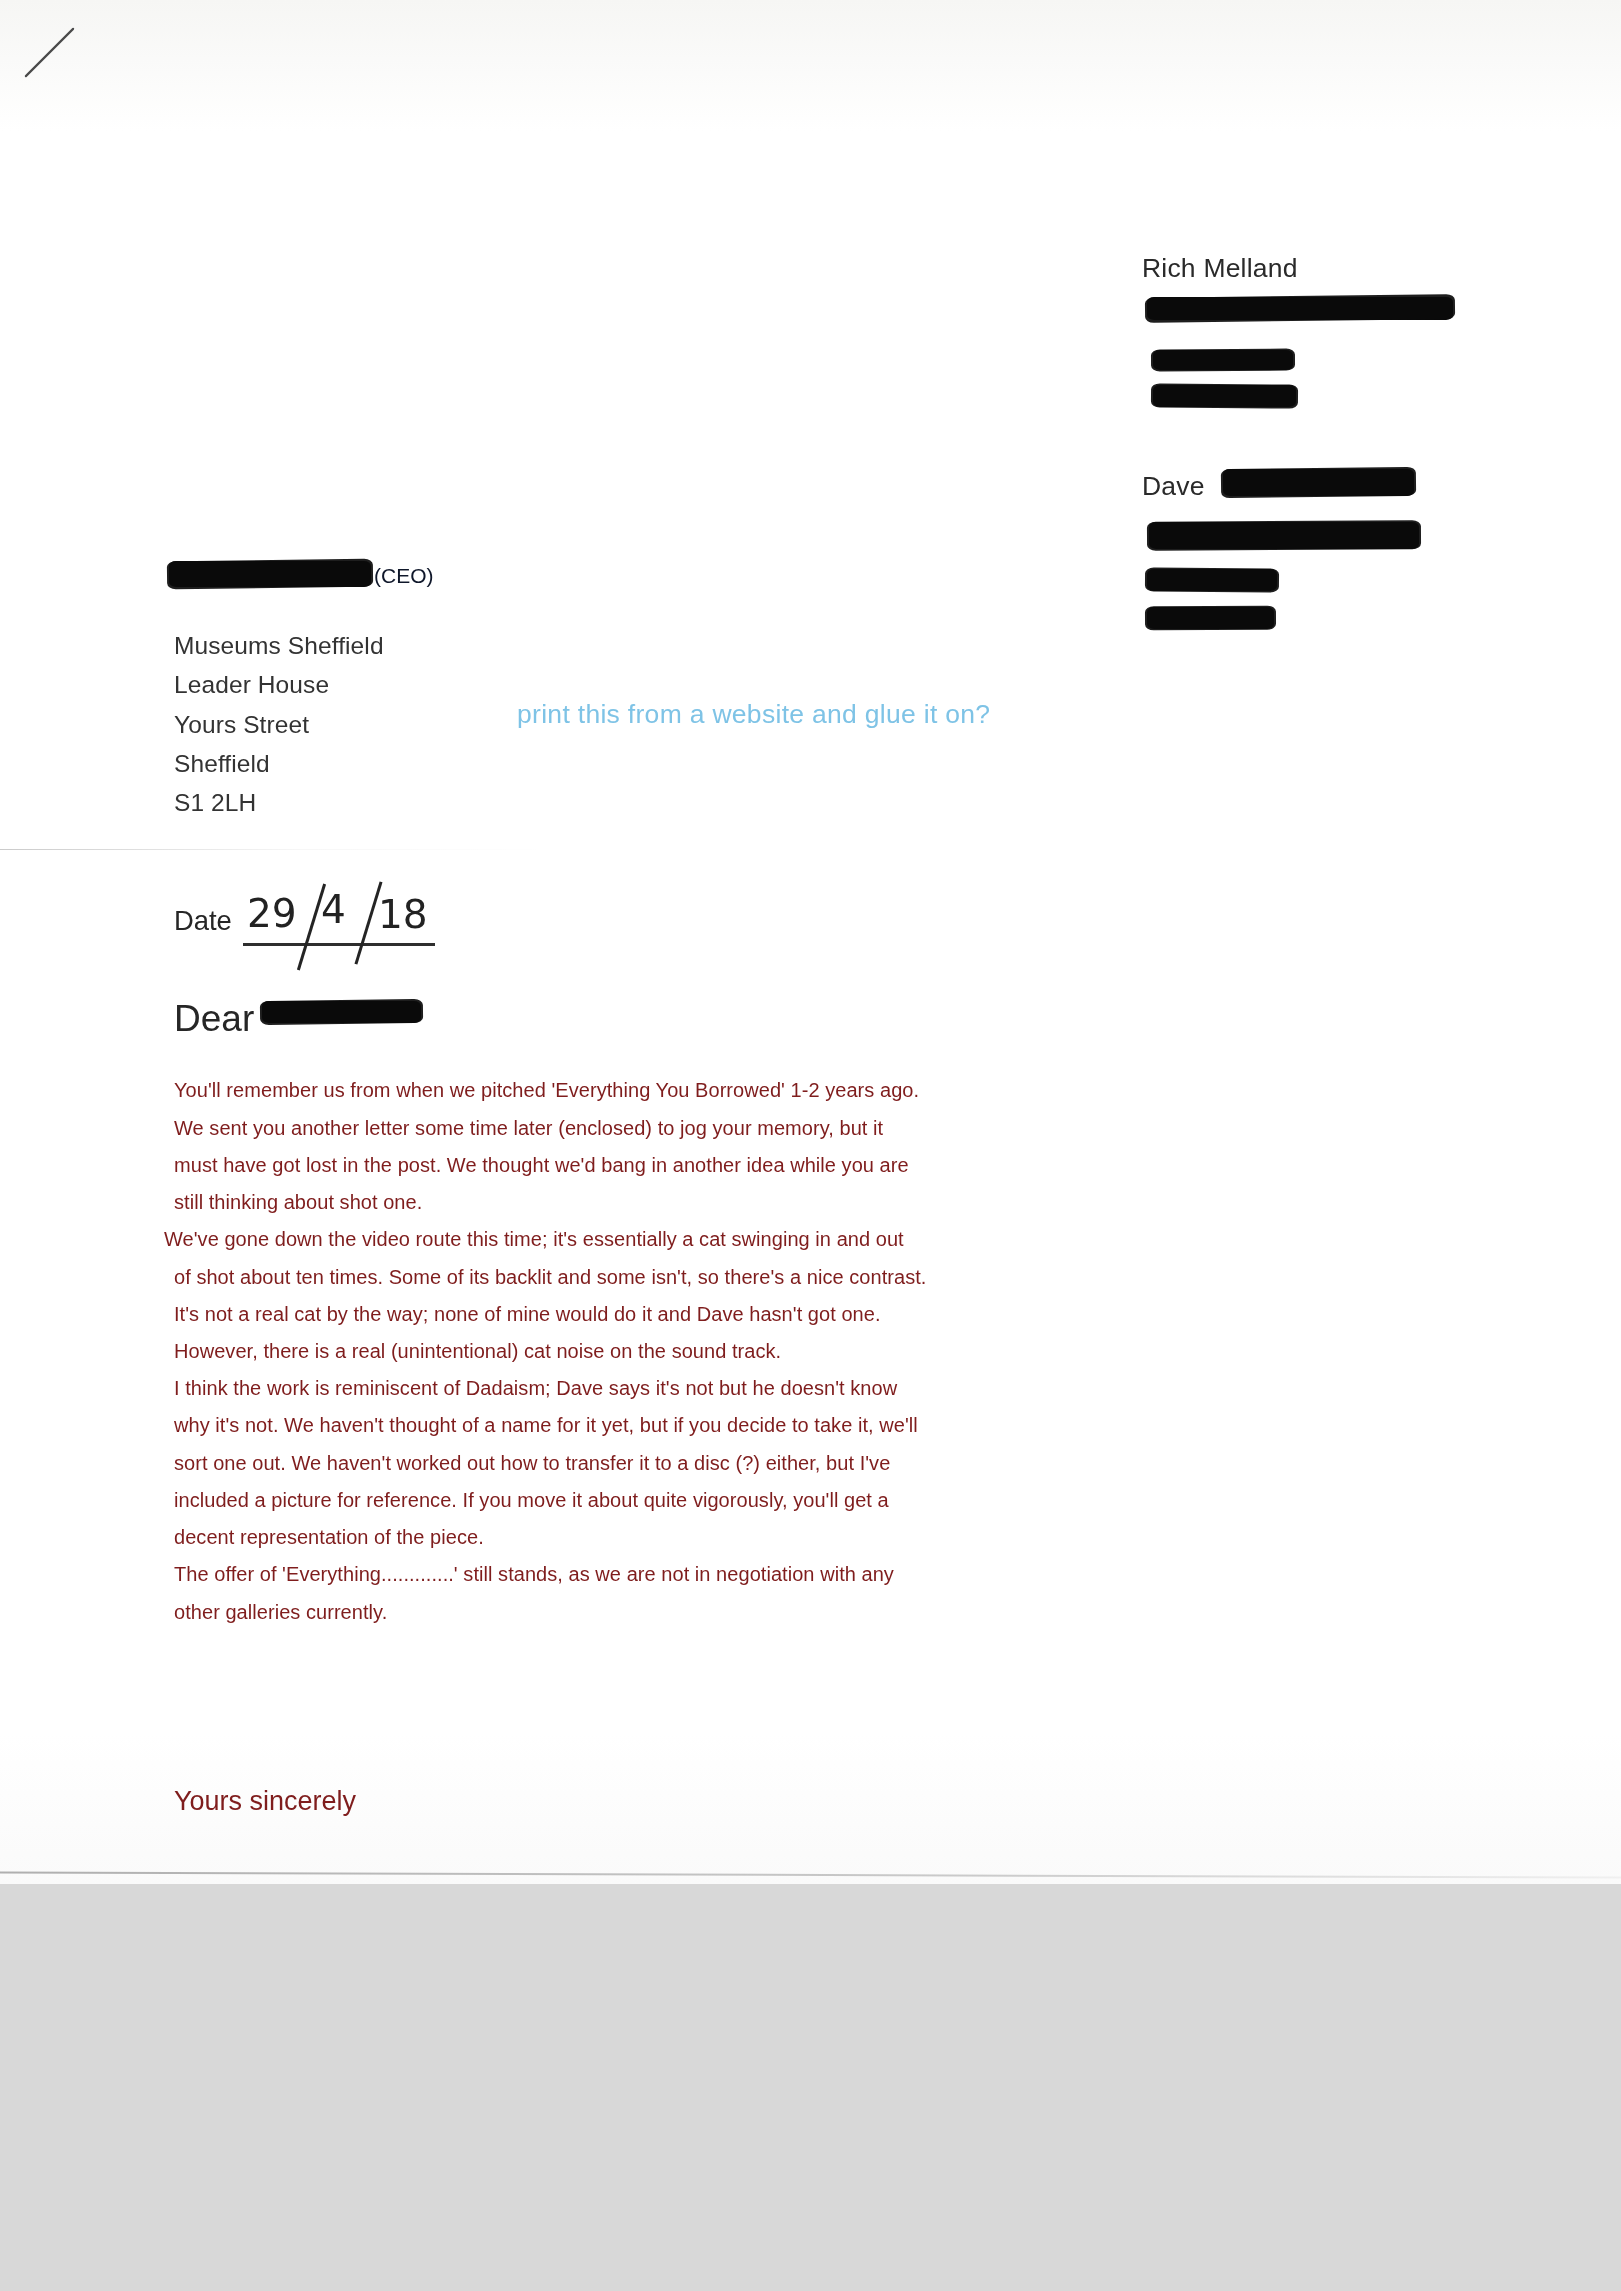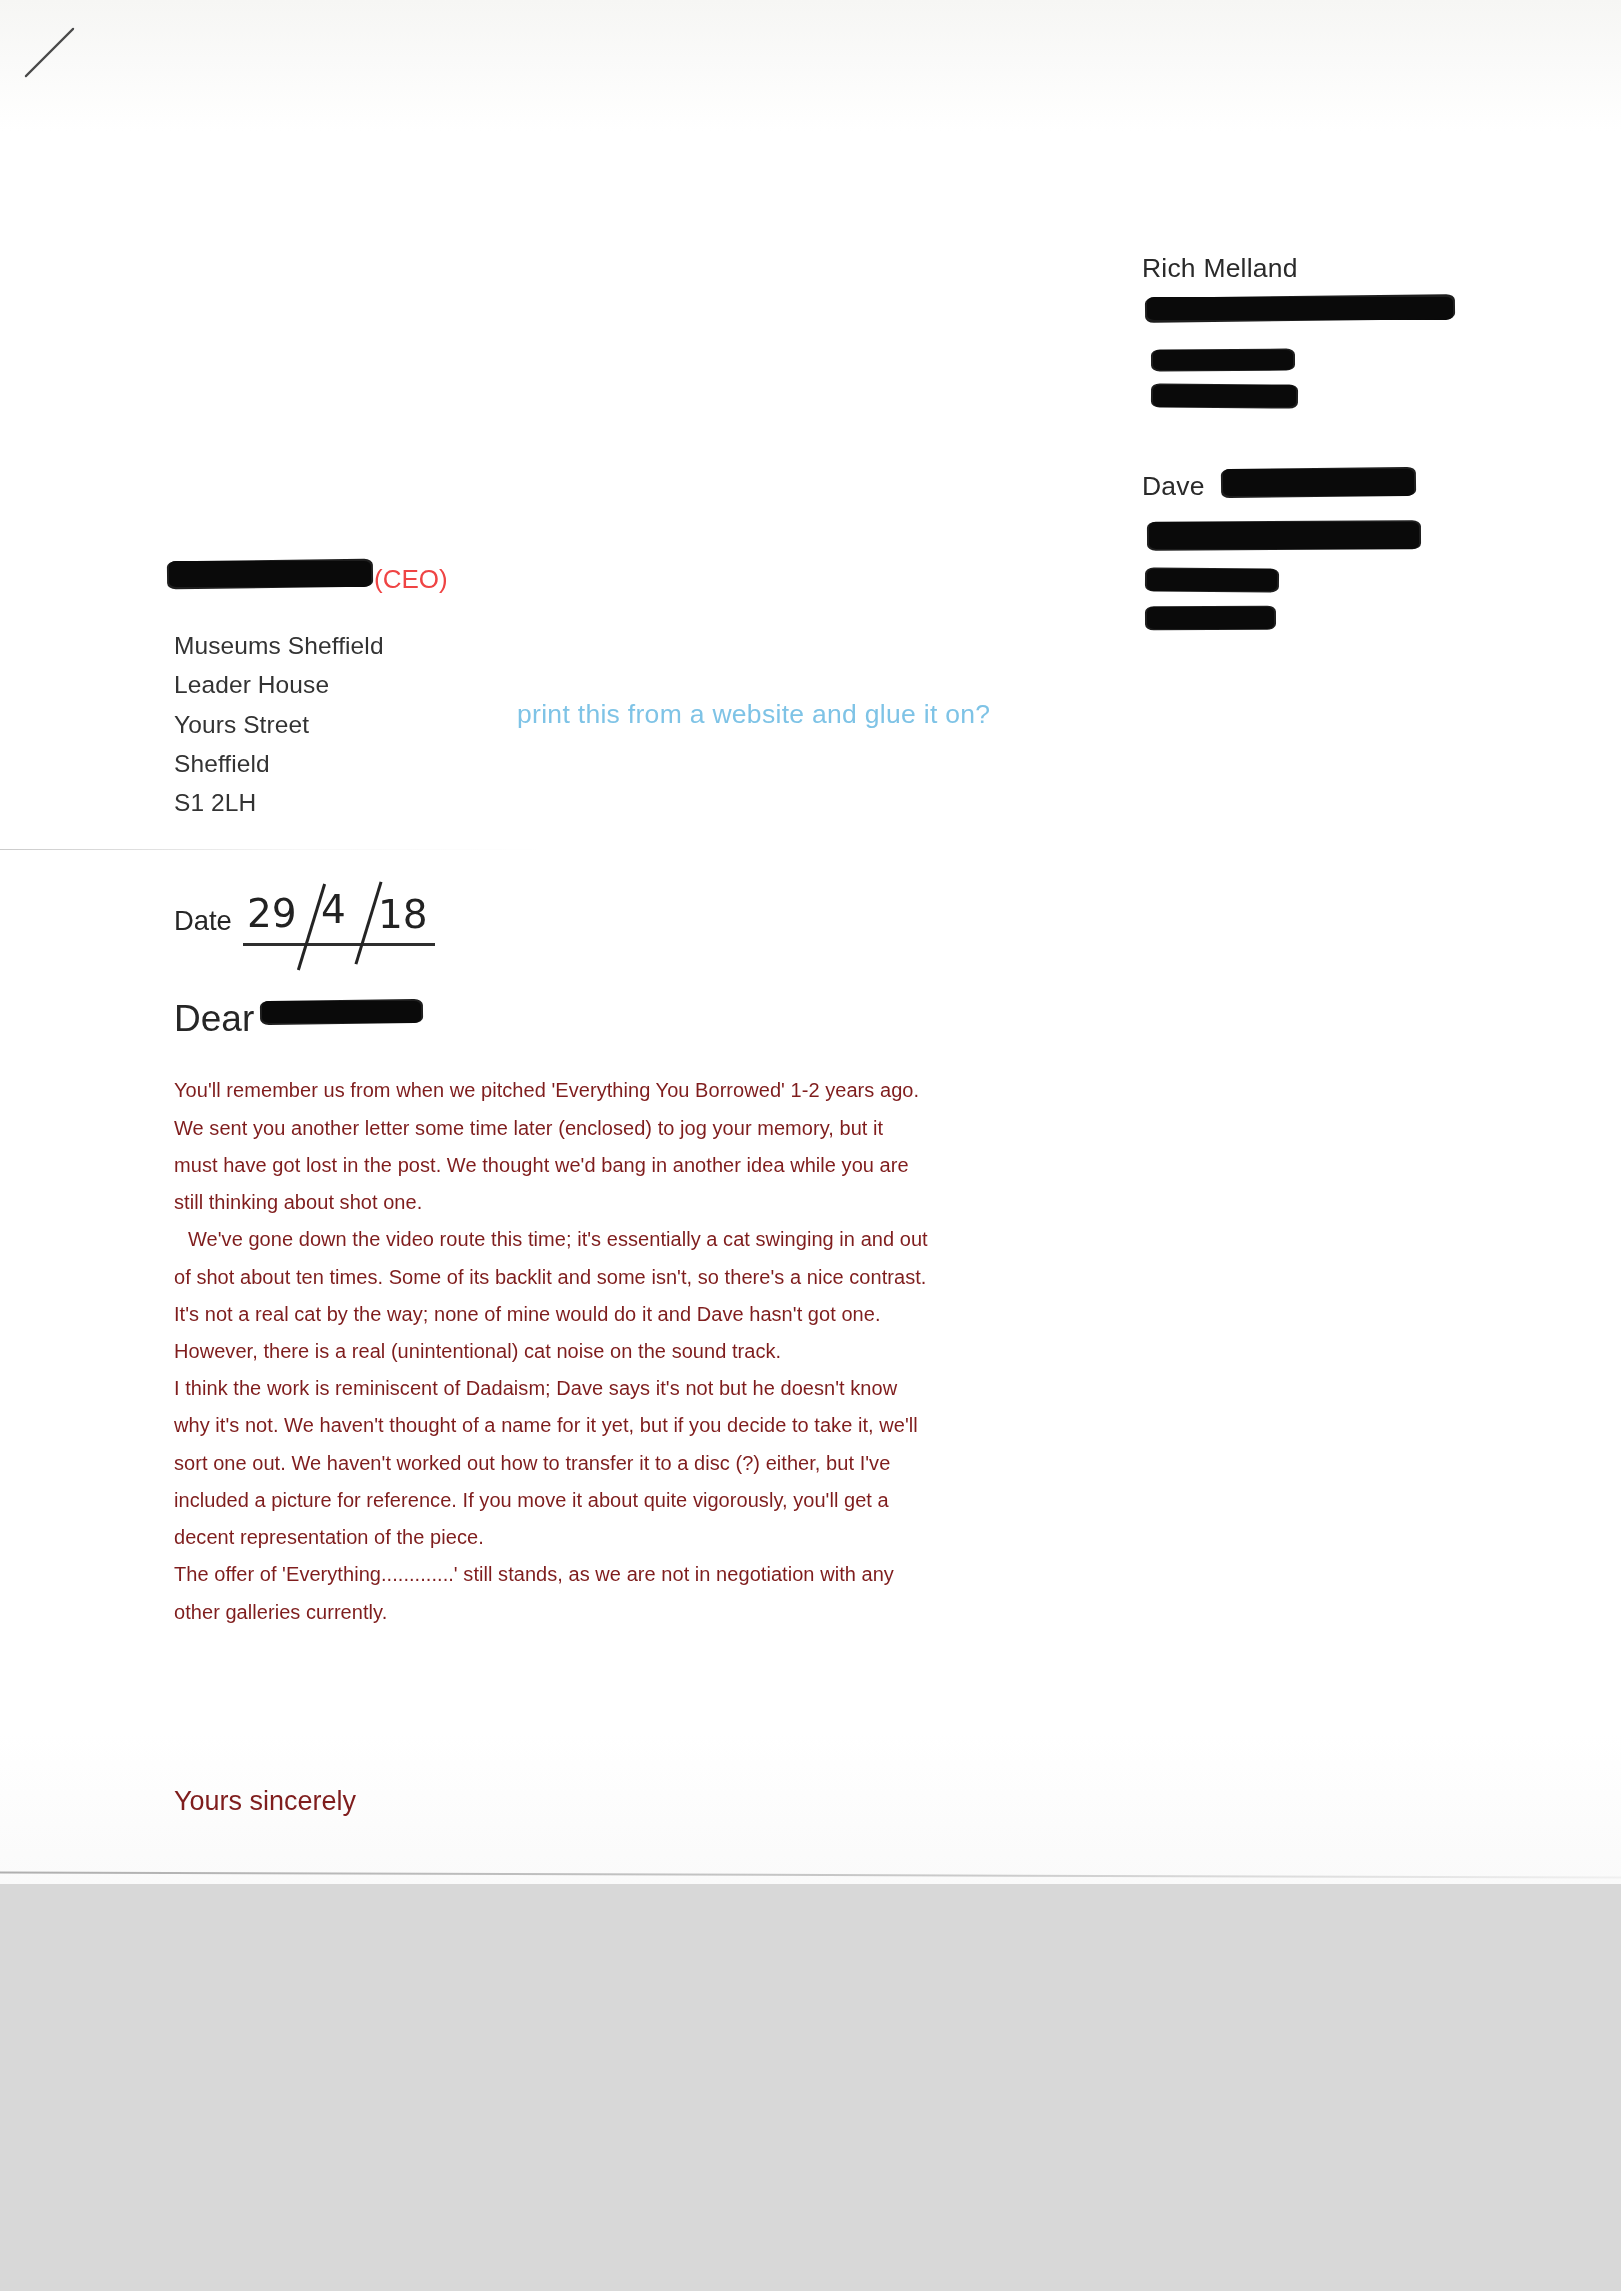--- a/index.html
+++ b/index.html
@@ -54,22 +54,22 @@
   .redact.tilt1::after { transform: rotate(-0.7deg); }
   .redact.tilt2::after { transform: rotate(0.5deg); }
 
   
   .recipient-line {
     font-size: 24.5px;
     color: #333333;
     letter-spacing: 0.1px;
   }
   .ceo-label {
-    font-size: 26px;
-    color: #ef4444;
+    font-size: 21px;
+    color: #0f172a;
   }
 
   
   .annotation {
     font-size: 26.5px;
     color: #7ec3e6;
     letter-spacing: 0.3px;
   }
 
   
@@ -189,21 +189,21 @@
   <div>
     <div class="txt salutation" style="left:174px; top:998px;">Dear</div>
     <div class="redact tilt1" style="left:262px; top:1001px; width:159px; height:21.6px;"></div>
   </div>
 
   <div id="body-block">
       <div class="txt body-line" style="left: 174px; top: 1072px;">You'll remember us from when we pitched 'Everything You Borrowed' 1-2 years ago.</div>
       <div class="txt body-line" style="left: 174px; top: 1110px;">We sent you another letter some time later (enclosed) to jog your memory, but it</div>
       <div class="txt body-line" style="left: 174px; top: 1147px;">must have got lost in the post. We thought we'd bang in another idea while you are</div>
       <div class="txt body-line" style="left: 174px; top: 1184px;">still thinking about shot one.</div>
-      <div class="txt body-line" style="left: 188px; top: 1221px; text-align: right;">We've gone down the video route this time; it's essentially a cat swinging in and out</div>
+      <div class="txt body-line" style="left: 164px; top: 1221px; text-align: right;">We've gone down the video route this time; it's essentially a cat swinging in and out</div>
       <div class="txt body-line" style="left: 174px; top: 1259px;">of shot about ten times. Some of its backlit and some isn't, so there's a nice contrast.</div>
       <div class="txt body-line" style="left: 174px; top: 1296px;">It's not a real cat by the way; none of mine would do it and Dave hasn't got one.</div>
       <div class="txt body-line" style="left: 174px; top: 1333px;">However, there is a real (unintentional) cat noise on the sound track.</div>
       <div class="txt body-line" style="left: 174px; top: 1370px;">I think the work is reminiscent of Dadaism; Dave says it's not but he doesn't know</div>
       <div class="txt body-line" style="left: 174px; top: 1407px;">why it's not. We haven't thought of a name for it yet, but if you decide to take it, we'll</div>
       <div class="txt body-line" style="left: 174px; top: 1445px;">sort one out. We haven't worked out how to transfer it to a disc (?) either, but I've</div>
       <div class="txt body-line" style="left: 174px; top: 1482px;">included a picture for reference. If you move it about quite vigorously, you'll get a</div>
       <div class="txt body-line" style="left: 174px; top: 1519px;">decent representation of the piece.</div>
       <div class="txt body-line" style="left: 174px; top: 1556px;">The offer of 'Everything.............' still stands, as we are not in negotiation with any</div>
       <div class="txt body-line" style="left: 174px; top: 1594px;">other galleries currently.</div>

